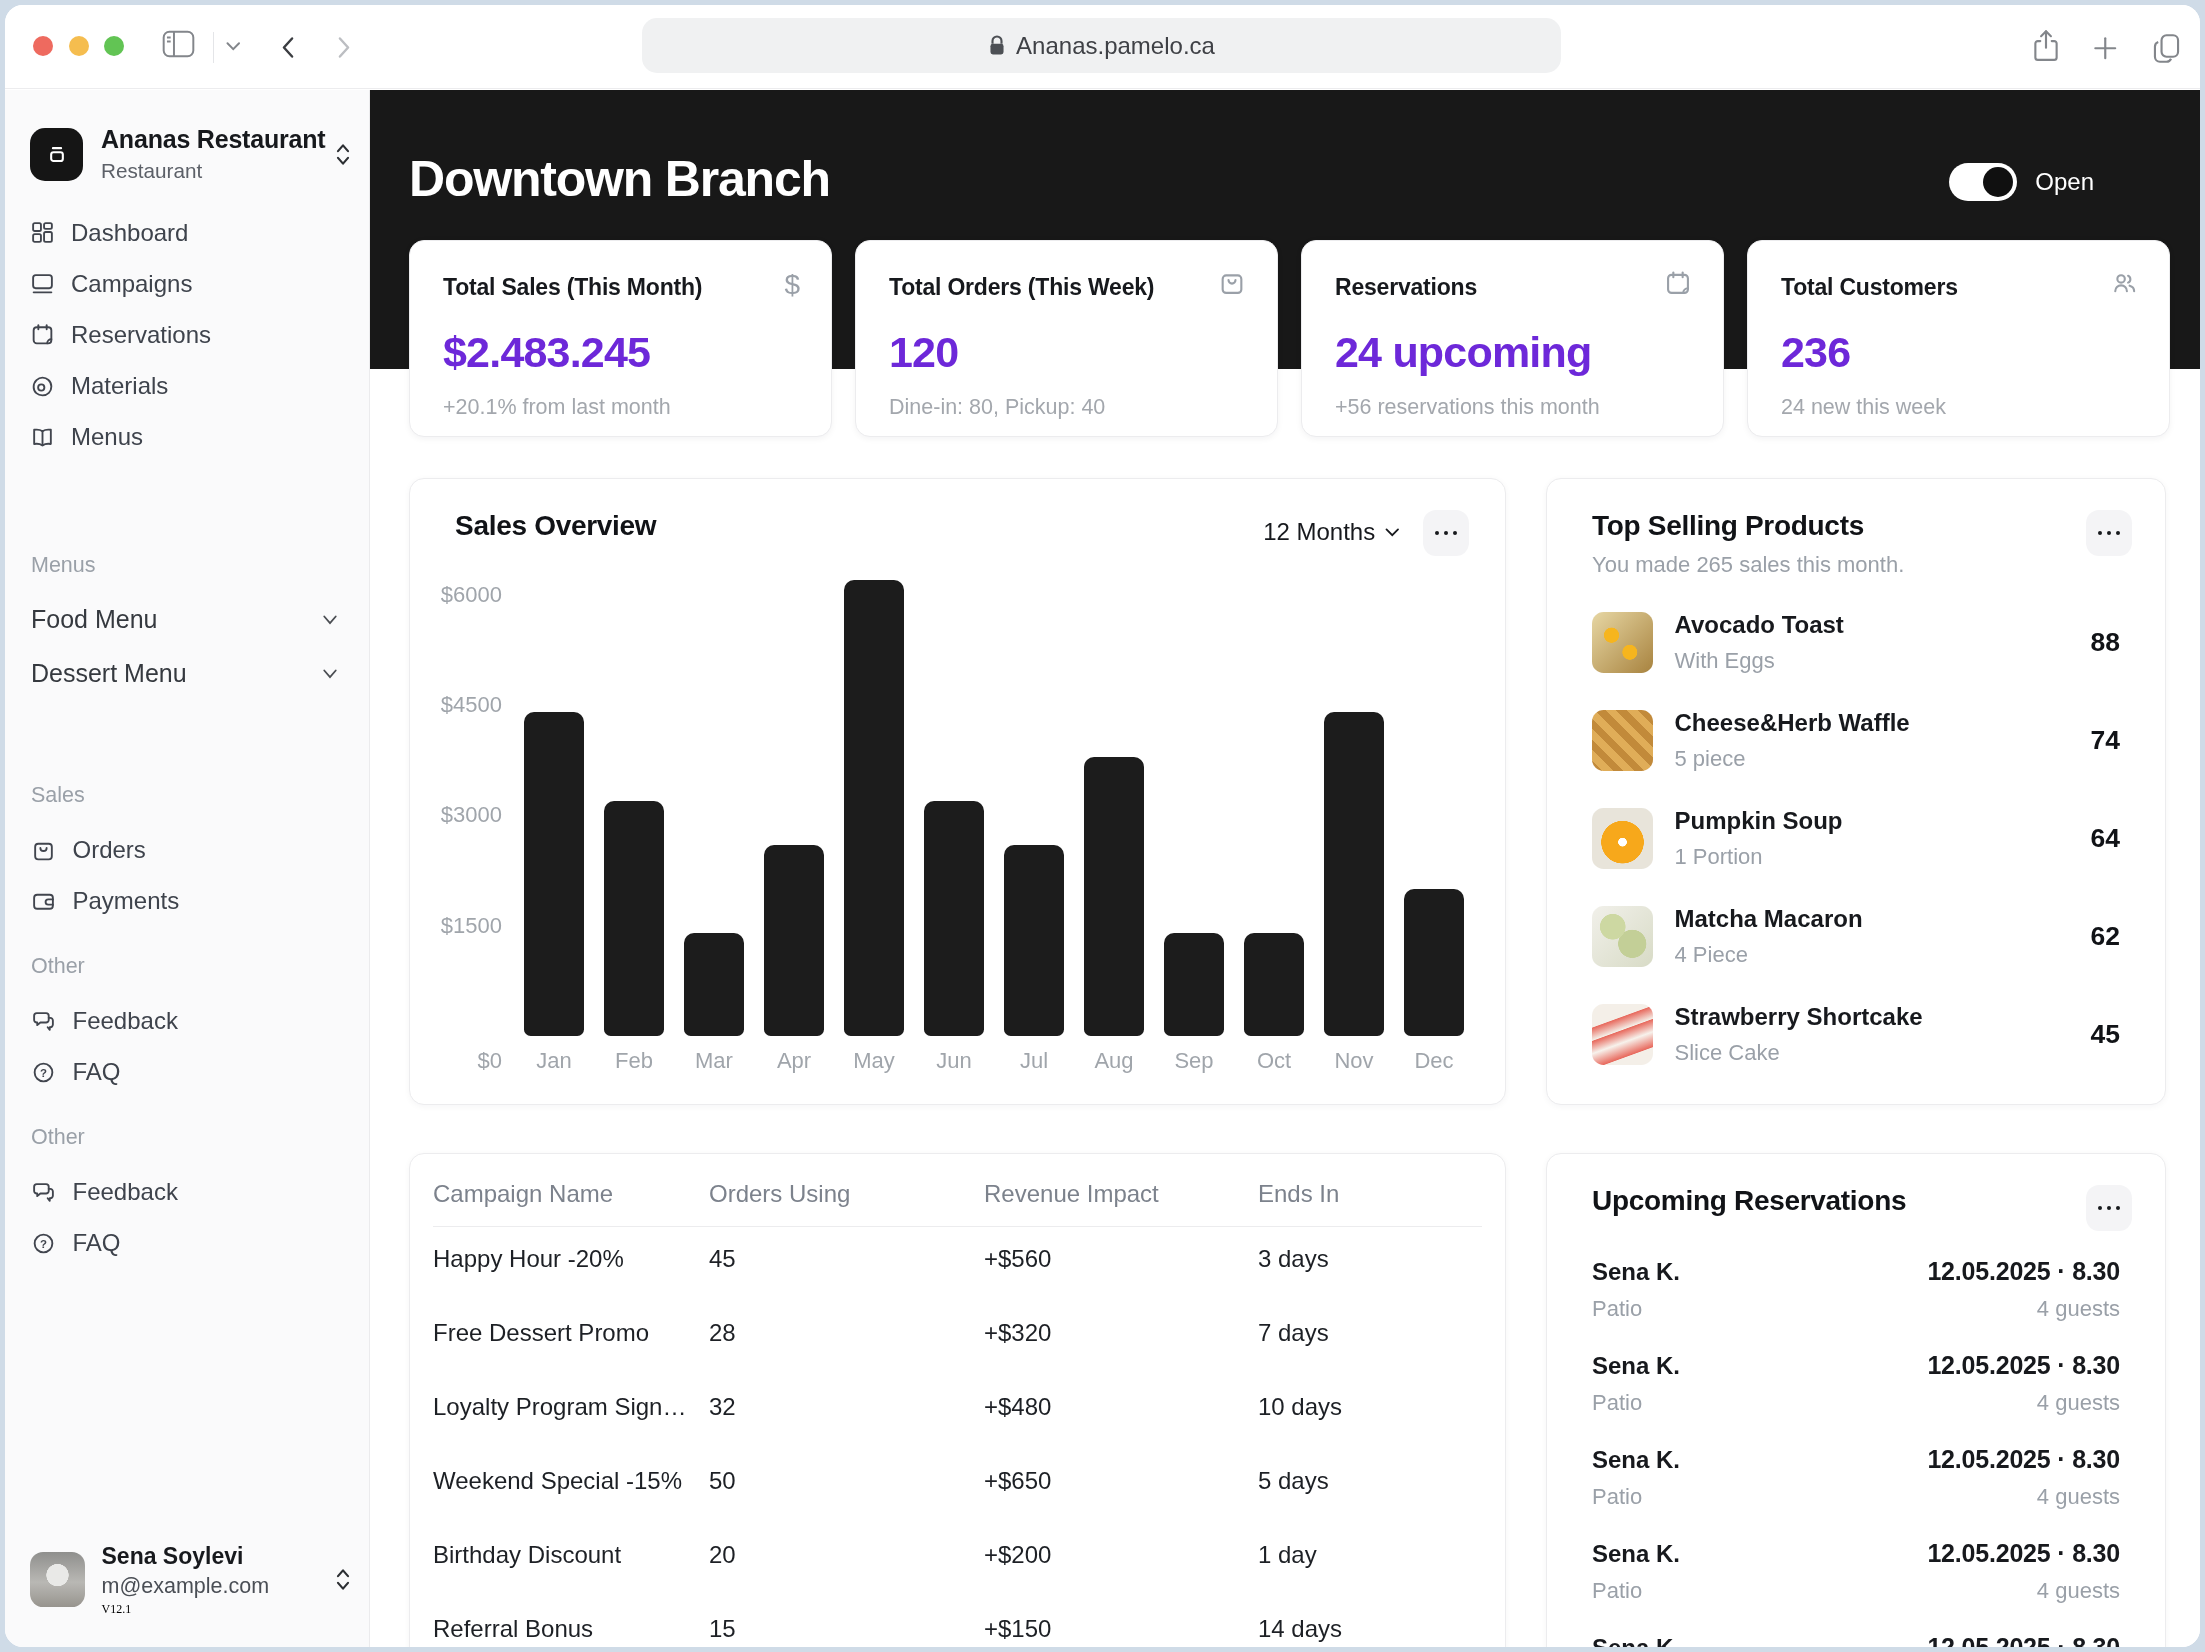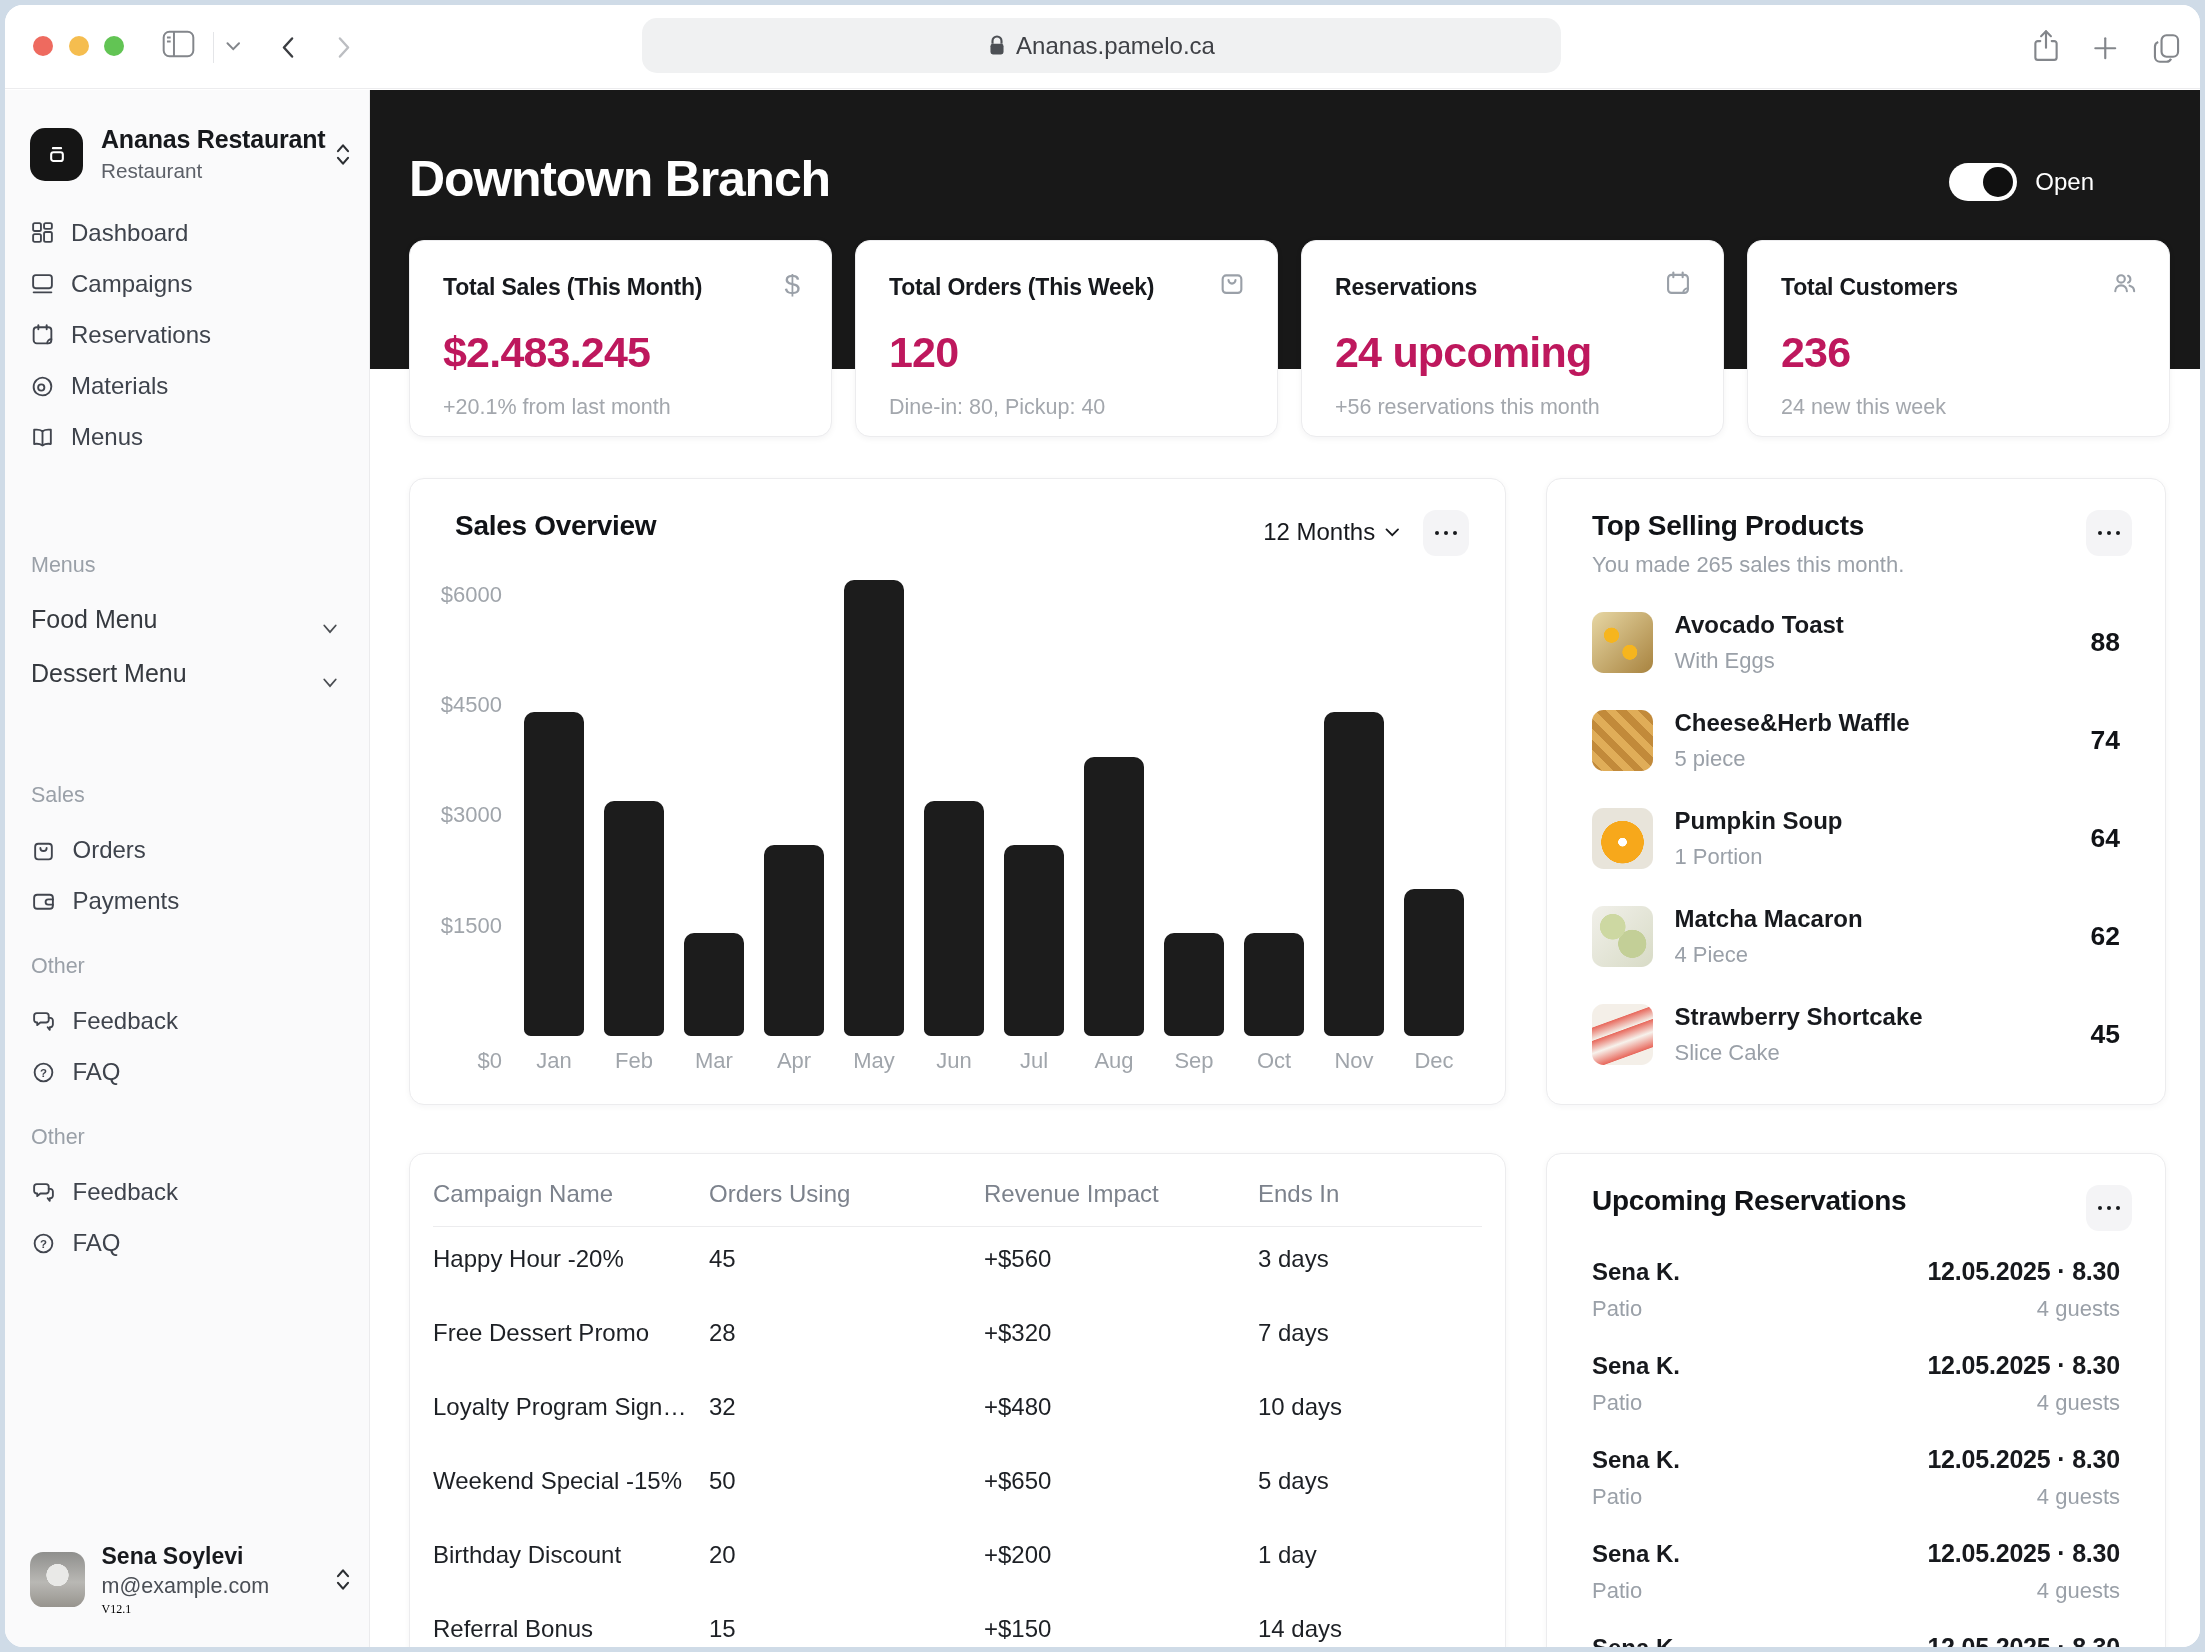--- a/index.html
+++ b/index.html
@@ -21,21 +21,21 @@
   .sidebar { position:absolute; left:0; top:85px; bottom:0; width:365px; background:#fafafb; border-right:0.8px solid #ebebed; }
   .org { position:absolute; left:25px; top:35px; right:16.5px; display:flex; align-items:center; }
   .org-logo { width:53px; height:53px; border-radius:15px; background:#151515; display:flex; align-items:center; justify-content:center; flex:none; }
   .org-txt { margin-left:18px; flex:1; }
   .org-name { font-size:25px; font-weight:bold; color:#17191d; letter-spacing:-0.2px; }
   .org-sub { font-size:20.7px; color:#5c6068; margin-top:5px; }
   .nav { position:absolute; left:0; top:117px; right:0; }
   .nav-item { display:flex; align-items:center; gap:16px; padding:11.6px 0 11.6px 25px; color:#3e434c; font-size:24px; }
   .nav-item svg { color:#41454e; flex:none; }
   .sec-label { font-size:21.5px; color:#9aa0a8; padding-left:26px; }
-  .group-item { display:flex; align-items:flex-end; justify-content:space-between; padding:12.4px 30px 12.4px 26px; font-size:25px; color:#35393f; }
+  .group-item { display:flex; align-items:center; justify-content:space-between; padding:12.4px 30px 12.4px 26px; font-size:25px; color:#35393f; }
   .icon-item { display:flex; align-items:center; gap:16.5px; padding:11.6px 0 11.6px 26px; font-size:24px; color:#3e434c; }
   .user { position:absolute; left:25px; right:16.5px; bottom:30px; display:flex; align-items:center; }
   .avatar { width:55px; height:55px; border-radius:13.2px; flex:none;
             background: radial-gradient(circle at 50% 42%, #e9e9e7 26%, rgba(0,0,0,0) 27%), linear-gradient(180deg,#8f8f8d,#b9b8b4 55%,#97948e); }
   .user-txt { margin-left:16.5px; flex:1; }
   .user-name { font-size:23px; font-weight:bold; color:#17191d; }
   .user-email { font-size:21.5px; color:#4a4e55; margin-top:4.1px; }
   .user-ver { font-size:12px; color:#000000; margin-top:3.3px;font-family:Liberation Serif, serif; }
 
   
@@ -46,21 +46,21 @@
   .toggle { width:68px; height:38px; background:#ffffff; border-radius:20px; position:relative; }
   .knob { position:absolute; right:4.1px; top:4.1px; width:30px; height:30px; border-radius:50%; background:#101010; }
   .toggle-label { color:#ffffff; font-size:24px; }
 
   
   .stats { position:absolute; left:39px; top:150px; display:flex; gap:23px; }
   .stat-card { width:423px; height:197px; background:#ffffff; border:0.8px solid #ececee; border-radius:15px;
                box-shadow:0 1.7px 6.6px rgba(17,24,39,0.05); padding:33px; position:relative; }
   .stat-title { font-size:23px; font-weight:bold; color:#17191d; letter-spacing:-0.2px; }
   .stat-icon { position:absolute; right:31px; top:28px; color:#9aa0a8; }
-  .stat-value { font-size:43px; font-weight:bold; color:#be185d; letter-spacing:-0.8px; margin-top:26.5px; }
+  .stat-value { font-size:43px; font-weight:bold; color:#6d28d9; letter-spacing:-0.8px; margin-top:26.5px; }
   .stat-sub { font-size:21.5px; color:#a3a7ad; margin-top:18px; }
 
   .card { position:absolute; background:#ffffff; border:0.8px solid #ececee; border-radius:15px; box-shadow:0 1.7px 6.6px rgba(17,24,39,0.04); }
   .card-title { font-size:28px; font-weight:bold; color:#111317; letter-spacing:-0.3px; }
   .dots-btn { width:46px; height:46px; border-radius:13.2px; background:#f4f4f6; display:flex; align-items:center; justify-content:center; gap:5px; }
   .dots-btn i { width:4.1px; height:4.1px; border-radius:50%; background:#17191d; }
 
   
   #sales-card { left:39px; top:388px; width:1097px; height:627px; }
   .sales-head { position:absolute; left:45px; top:31px; right:36px; display:flex; align-items:flex-start; }

